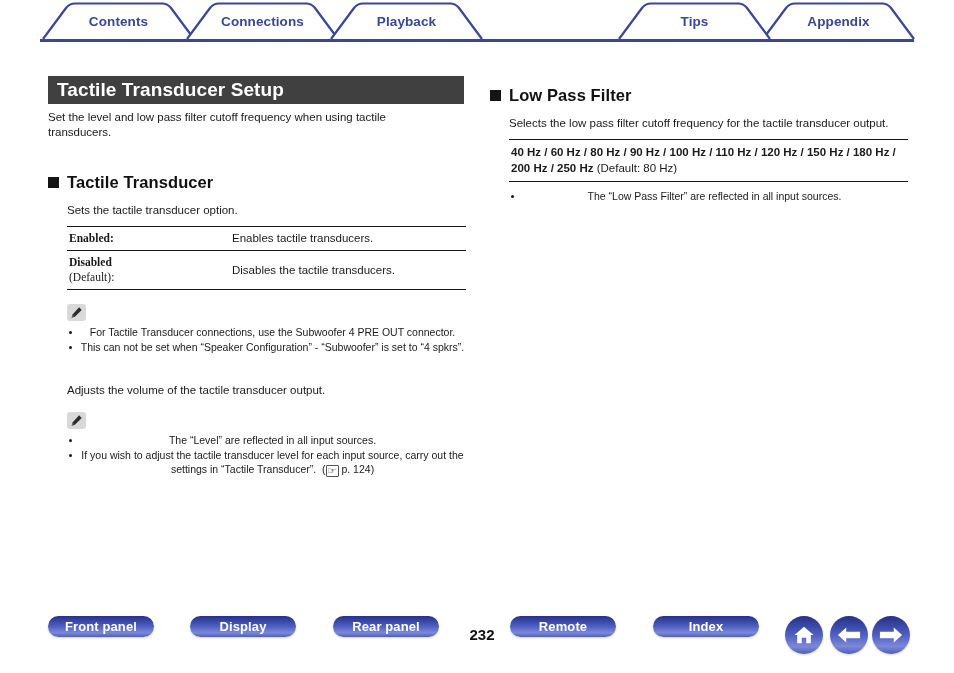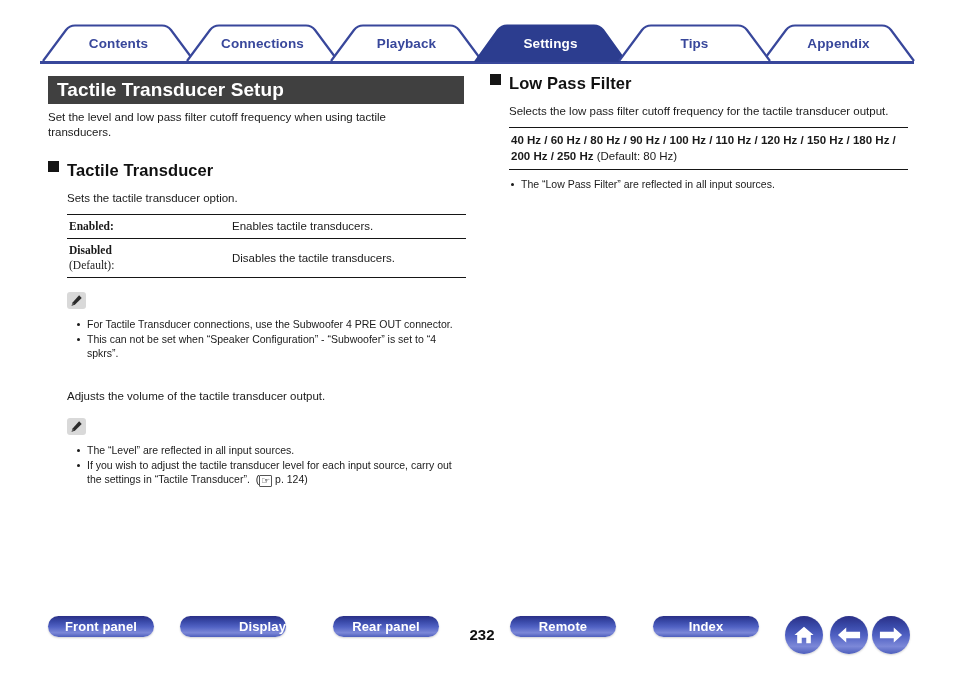--- a/index.html
+++ b/index.html
@@ -13,21 +13,21 @@
     position: relative;
     font-family: "Liberation Sans", sans-serif;
     color: #1a1a1a;
     overflow: hidden;
   }
 
   
   .tabbar {
     position: absolute;
     left: 40px;
-    top: 24px;
+    top: 2px;
     width: 874px;
     height: 40px;
   }
   .tabbar-rule {
     position: absolute;
     left: 0;
     top: 37px;
     width: 874px;
     height: 3px;
     background: #38479b;
@@ -95,21 +95,23 @@
   .col-right {
     position: absolute;
     left: 490px;
     top: 74px;
     width: 418px;
   }
 
   
   .sec-head {
     display: flex;
+    align-items: center;
     margin-bottom: 11px;
+    margin-top: 12px;
   }
   .sec-head .sq {
     width: 11px;
     height: 11px;
     background: #151515;
     margin-right: 8px;
     flex: none;
   }
   .sec-head .htext {
     font-size: 16.5px;
@@ -167,23 +169,24 @@
     width: 19px;
     height: 17px;
     background: #d9d9d9;
     border-radius: 3px;
     display: flex;
     align-items: center;
     justify-content: center;
     margin-bottom: 4px;
   }
   .bullets {
-    margin: 8px;
+    margin: 0;
     padding: 0;
     list-style: none;
+    text-align: center;
   }
   .bullets li {
     position: relative;
     padding-left: 12px;
     font-size: 10.5px;
     line-height: 14px;
     color: #1a1a1a;
     margin-bottom: 1px;
   }
   .bullets li::before {
@@ -283,26 +286,20 @@
     <span class="label">Connections</span>
   </div>
 
   <div class="tab" style="left:288px; width:157px;">
     <svg class="shape" viewBox="0 0 157 38" preserveAspectRatio="none">
       <path d="M 3 37 L 26 6 Q 29.5 1.5 35 1.5 L 122 1.5 Q 127.5 1.5 131 6 L 154 37" fill="#ffffff" stroke="#38479b" stroke-width="2.2" stroke-linejoin="round"></path>
     </svg>
     <span class="label">Playback</span>
   </div>
 
-  <div class="tab active" style="left:432px; width:157px;">
-    <svg class="shape" viewBox="0 0 157 38" preserveAspectRatio="none">
-      <path d="M 3 38 L 26 6 Q 29.5 1.5 35 1.5 L 122 1.5 Q 127.5 1.5 131 6 L 154 38 Z" fill="#2c3d8f" stroke="#2c3d8f" stroke-width="2.2" stroke-linejoin="round"></path>
-    </svg>
-    <span class="label">Settings</span>
-  </div>
 
   <div class="tab" style="left:720px; width:157px;">
     <svg class="shape" viewBox="0 0 157 38" preserveAspectRatio="none">
       <path d="M 3 37 L 26 6 Q 29.5 1.5 35 1.5 L 122 1.5 Q 127.5 1.5 131 6 L 154 37" fill="#ffffff" stroke="#38479b" stroke-width="2.2" stroke-linejoin="round"></path>
     </svg>
     <span class="label">Appendix</span>
   </div>
 
   <div class="tab" style="left:576px; width:157px;">
     <svg class="shape" viewBox="0 0 157 38" preserveAspectRatio="none">
@@ -393,21 +390,21 @@
       <li>The “Low Pass Filter” are reflected in all input sources.</li>
     </ul>
   </div>
 </div>
 
 <div class="footer">
 
   <div class="pill" style="left:48px; width:106px;">
     <span>Front panel</span>
   </div>
-  <div class="pill" style="left:180px; width:106px;justify-content:flex-end;">
+  <div class="pill" style="left:190px; width:106px;">
     <span>Display</span>
   </div>
   <div class="pill" style="left:333px; width:106px;">
     <span>Rear panel</span>
   </div>
 
   <div class="pagenum">232</div>
 
   <div class="pill" style="left:510px; width:106px;">
     <span>Remote</span>

